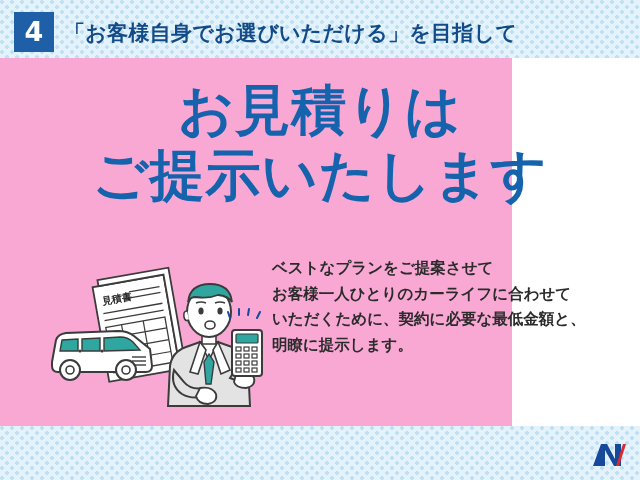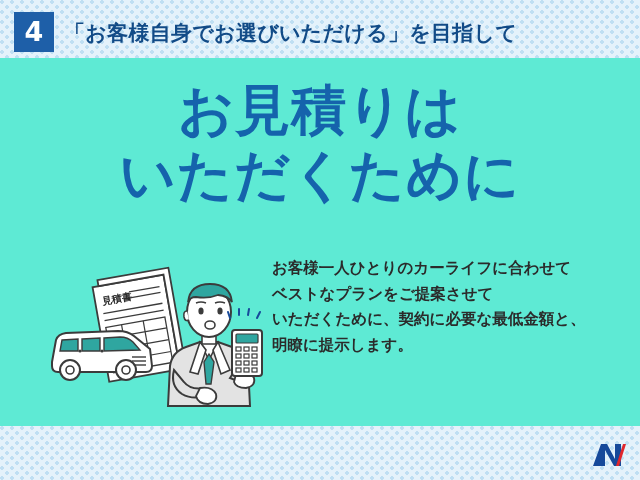--- a/index.html
+++ b/index.html
@@ -67,23 +67,23 @@
     color: #124b87;
     white-space: nowrap;
     letter-spacing: 0.3px;
   }
 
   
   #stage {
     position: absolute;
     left: 0;
     top: 58px;
-    width: 640px;
+    width: 512px;
     height: 368px;
-    background: #5eead4;
+    background: #f9a8d4;
   }
 
   
   #headline {
     position: absolute;
     left: 0;
     top: 20px;
     width: 640px;
     text-align: center;
     color: #1563ac;
@@ -165,26 +165,26 @@
   <div id="header-band" class="dotband"></div>
 
   <div id="header-badge">4</div>
 
   <div id="header-title">「お客様自身でお選びいただける」を目指して</div>
 
   <div id="stage">
 
     <div id="headline">
       <span class="hl-line hl1">お見積りは</span>
-      <span class="hl-line hl2">いただくために</span>
+      <span class="hl-line hl2">ご提示いたします</span>
     </div>
 
     <div id="bodycopy">
+      <span class="bc-line">ベストなプランをご提案させて</span>
       <span class="bc-line">お客様一人ひとりのカーライフに合わせて</span>
-      <span class="bc-line">ベストなプランをご提案させて</span>
       <span class="bc-line">いただくために、契約に必要な最低金額と、</span>
       <span class="bc-line">明瞭に提示します。</span>
     </div>
 
     <div id="illustration">
       <svg viewBox="0 0 230 160" xmlns="http://www.w3.org/2000/svg">
 
         <g transform="rotate(-10 120 70)">
           <path d="M60 22 L132 22 L132 118 L60 118 Z" fill="#ffffff" stroke="#3b3b3b" stroke-width="1.8"></path>
           <path d="M66 16 L138 16 L138 112 L132 112 L132 22 L66 22 Z" fill="#ffffff" stroke="#3b3b3b" stroke-width="1.8"></path>

